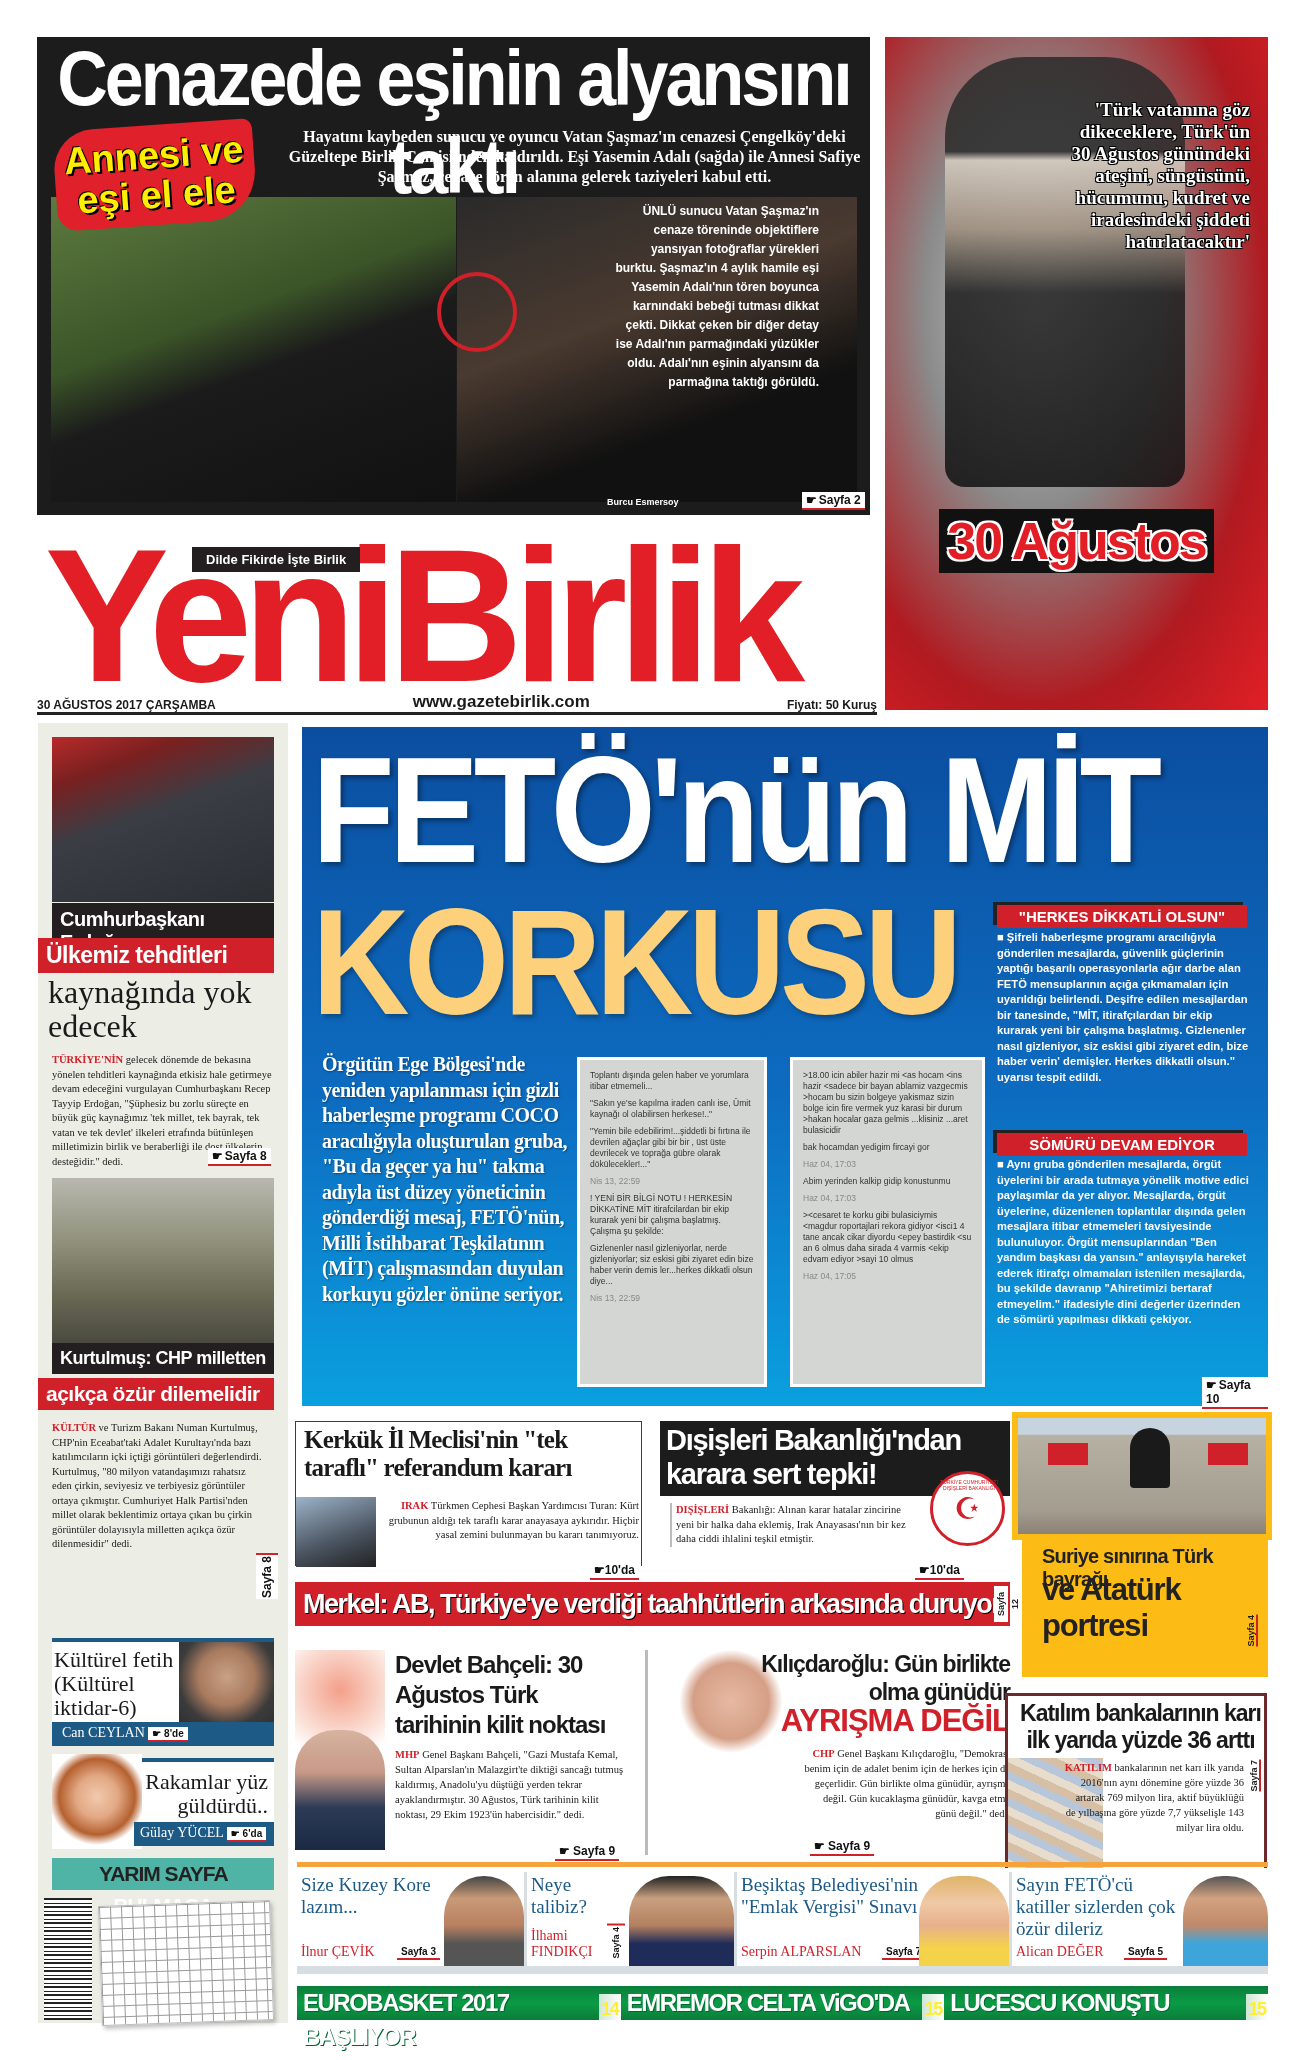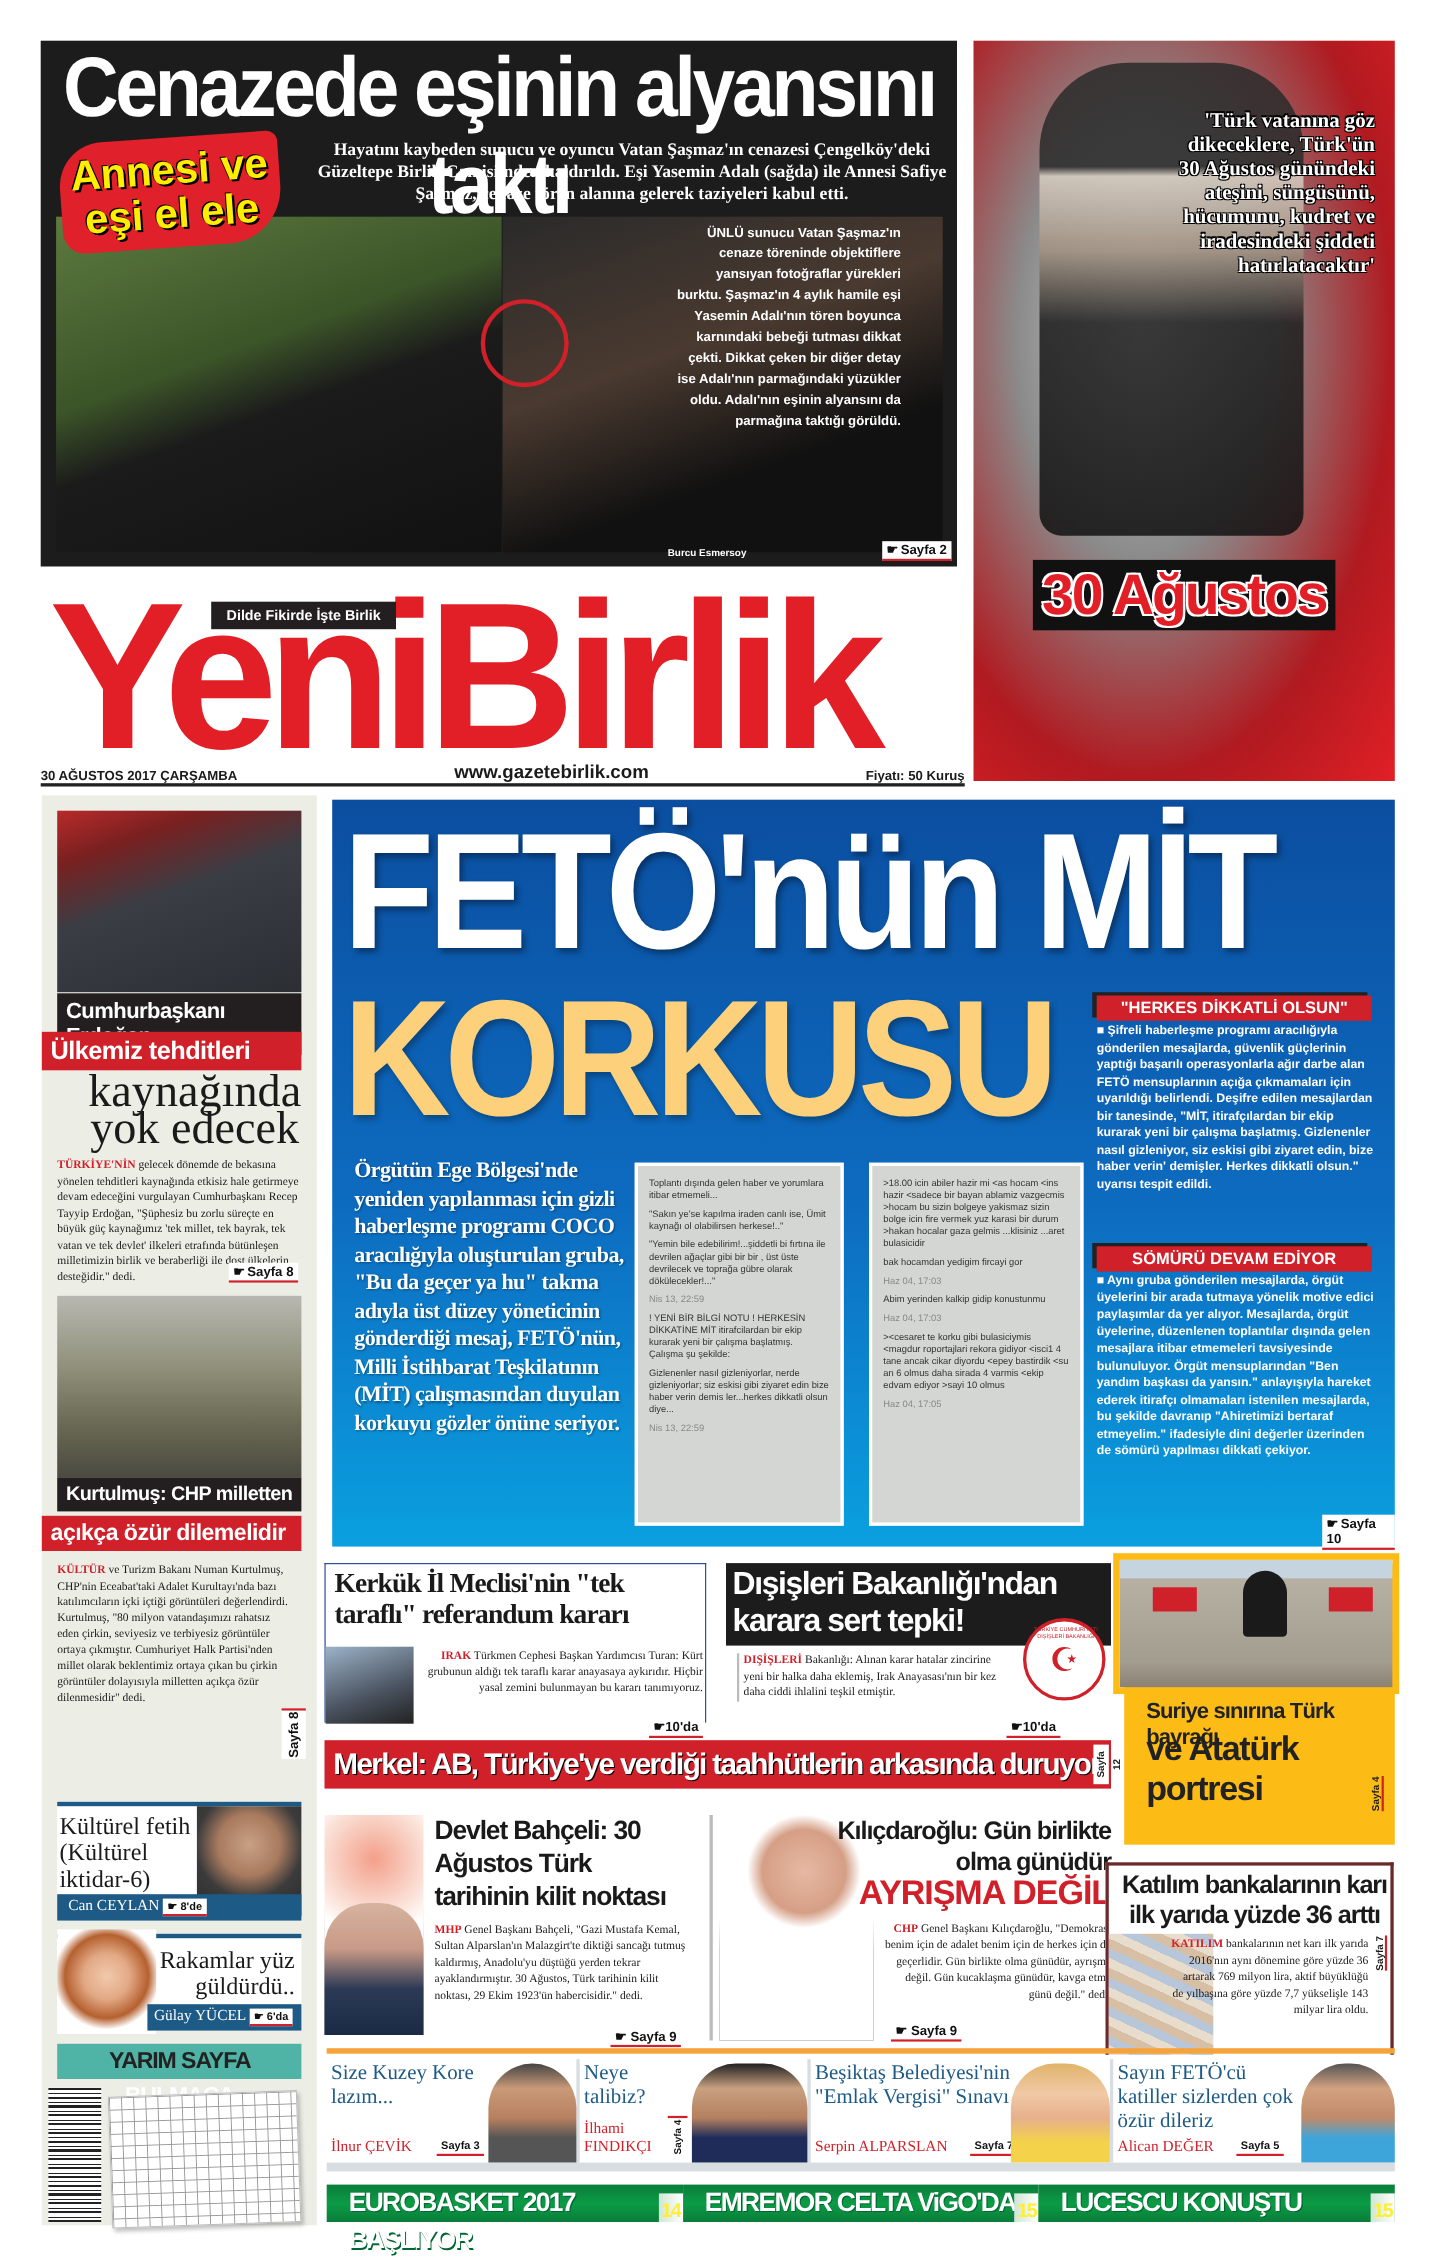--- a/index.html
+++ b/index.html
@@ -32,21 +32,21 @@
 #dateline .d{font-size:12px}
 #dateline .u{font-size:17px}
 #dateline .p{font-size:12px}
 
 #left-col{left:38px;top:723px;width:250px;height:1300px;background:#eceee6}
 #erdogan-photo{left:14px;top:14px;width:222px;height:165px;background:linear-gradient(160deg,#b82a2a 0%,#7a2020 20%,#3a3d44 45%,#2b2e33 100%)}
 .blackbar{background:#231f20;color:#fff;font-weight:bold;font-size:20px;padding:5px 8px;letter-spacing:-.5px}
 .redbar{background:#d0202a;color:#fff;font-weight:bold;font-size:23px;padding:4px 8px;letter-spacing:-.5px}
 #erdogan-bar1{left:14px;top:180px;width:222px}
 #erdogan-bar2{left:0;top:215px;width:236px}
-#erdogan-sub{left:28px;top:252px;width:222px;text-align:center;font-family:"Liberation Serif",serif;font-size:42px;line-height:34px}
+#erdogan-sub{left:10px;top:252px;width:222px;text-align:left;font-family:"Liberation Serif",serif;font-size:32px;line-height:34px}
 #erdogan-body{left:14px;top:330px;width:225px;font-family:"Liberation Serif",serif;font-size:10.5px;line-height:14.5px}
 .redlead{color:#d0202a;font-weight:bold}
 #erdogan-sayfa{left:170px;top:425px}
 #kurtulmus-photo{left:14px;top:455px;width:222px;height:165px;background:linear-gradient(180deg,#b8b8b0 0%,#8f8f7a 40%,#6b6a55 70%,#4a4a40 100%)}
 #kurtulmus-bar1{left:14px;top:620px;width:222px;font-size:18px}
 #kurtulmus-bar2{left:0;top:655px;width:236px;font-size:21px}
 #kurtulmus-body{left:14px;top:698px;width:215px;font-family:"Liberation Serif",serif;font-size:10.5px;line-height:14.5px}
 #kurtulmus-sayfa{left:218px;top:830px;writing-mode:vertical-rl;transform:rotate(180deg)}
 .columnist{background:#fff;border-top:4px solid #1d5a86;position:absolute}
 #can-ceylan{left:14px;top:915px;width:222px;height:108px}
@@ -124,21 +124,21 @@
 #katilim-sayfa{position:absolute;right:3px;top:64px;writing-mode:vertical-rl;transform:rotate(180deg);font-size:9px;font-weight:bold;border-left:2px solid #d0202a}
 
 #strip-line{left:297px;top:1862px;width:971px;height:5px;background:#f6a33c}
 #strip{left:297px;top:1872px;width:971px;height:102px;background:#fff;border-bottom:8px solid #d8dde2;display:flex}
 .col-item{position:relative;border-right:3px solid #d8dde2;height:94px}
 .col-item .ct{position:absolute;left:4px;top:2px;font-family:"Liberation Serif",serif;font-size:19px;line-height:22px;color:#1d5a86}
 .col-item .cn{position:absolute;left:4px;bottom:6px;font-family:"Liberation Serif",serif;font-size:14px;color:#d0202a}
 .col-item .face{position:absolute;right:0;bottom:0;height:90px;border-radius:40px 40px 0 0}
 .col-item .sp{position:absolute;bottom:6px}
 #strip-bottom{left:297px;top:1986px;width:971px;height:34px;display:flex}
-.sport{background:linear-gradient(180deg,#0a7d3a 0%,#0b9b45 50%,#0a7d3a 100%);color:#fff;font-weight:bold;font-size:24px;line-height:34px;padding-left:20px;letter-spacing:-1.5px;position:relative;flex:1;text-shadow:1px 1px 0 #063}
+.sport{background:linear-gradient(180deg,#0a7d3a 0%,#0b9b45 50%,#0a7d3a 100%);color:#fff;font-weight:bold;font-size:24px;line-height:34px;padding-left:6px;letter-spacing:-1.5px;position:relative;flex:1;text-shadow:1px 1px 0 #063}
 .sport .num{position:absolute;right:0;top:8px;color:#ffee33;font-size:18px;background:linear-gradient(90deg,#cfe6d5,#fff);width:22px;text-align:center;height:26px;line-height:30px;text-shadow:none}
 </style>
 </head>
 <body>
 
 <div id="top-story" class="abs">
   <div id="top-headline" class="abs">Cenazede eşinin alyansını taktı</div>
   <div id="top-photo-1" class="abs"></div>
   <div id="top-photo-2" class="abs">
     <div class="abs" style="left:-20px;top:75px;width:80px;height:80px;border:4px solid #d0202a;border-radius:50%"></div>

